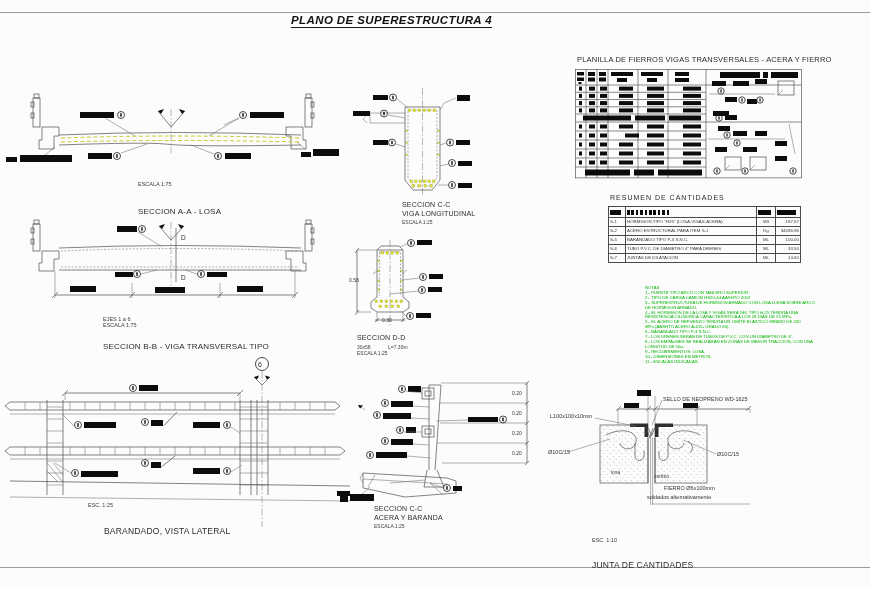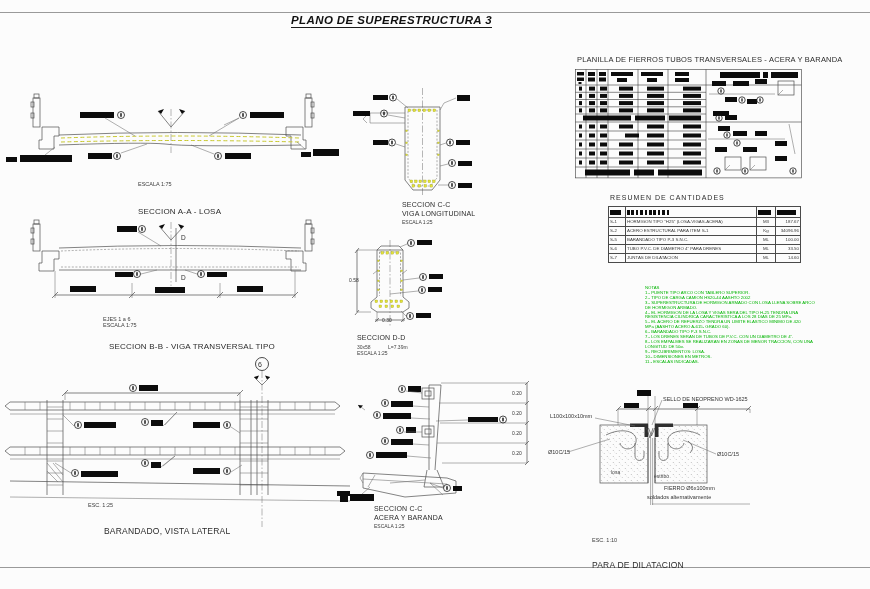--- a/index.html
+++ b/index.html
@@ -35,21 +35,21 @@
       height:8px;overflow:hidden;white-space:nowrap;line-height:1;}
   #resumen-table tr.hd td{height:10px;}
   .hbar{background:#0c0c0c;height:5px;}
   .dots{height:5px;background:repeating-linear-gradient(90deg,#0c0c0c 0 2.6px,transparent 2.6px 4.4px);}
 </style>
 </head>
 <body>
 
 <div class="hline" style="top:12px"></div>
 <div class="hline" style="top:567px"></div>
-<div id="page-title">PLANO DE SUPERESTRUCTURA 3</div>
+<div id="page-title">PLANO DE SUPERESTRUCTURA 4</div>
 
 <svg style="left:5px;top:85px" width="335" height="88" viewBox="0 0 335 88">
 
   <g>
     <rect class="ln" x="28" y="13" width="7" height="29"></rect>
     <rect class="ln" x="26" y="17" width="3" height="5"></rect>
       <rect class="ln" x="26" y="28" width="3" height="5"></rect>
     <rect class="ln" x="29" y="9" width="5" height="4"></rect>
     <rect class="ln" x="300" y="13" width="7" height="29"></rect>
     <rect class="ln" x="306" y="17" width="3" height="5"></rect>
@@ -142,21 +142,21 @@
 
   <g>
     <path class="lnt" d="M50,63 V90 M127,75 V90 M215,75 V90 M290,63 V90"></path>
     <path class="ln" d="M50,87 H290"></path>
     <path class="ln" d="M47,90 l6,-6 M124,90 l6,-6 M212,90 l6,-6 M287,90 l6,-6"></path>
     <rect class="bar" x="65" y="78" width="26" height="6"></rect>
     <rect class="bar" x="150" y="79" width="30" height="6"></rect>
     <rect class="bar" x="232" y="78" width="26" height="6"></rect>
   </g>
 </svg>
-<div class="cap" style="left:109px;top:306px">SECCION B-B - VIGA TRANSVERSAL TIPO</div>
+<div class="cap" style="left:103px;top:306px">SECCION B-B - VIGA TRANSVERSAL TIPO</div>
 <div class="cap-sm" style="left:103px;top:316px">EJES 1 a 6</div>
 <div class="cap-sm" style="left:103px;top:322px">ESCALA 1:75</div>
 
 <svg style="left:345px;top:85px" width="125" height="115" viewBox="0 0 125 115">
   <path class="cl" d="M77.5,3 V112"></path>
   <path class="ln" d="M60,22 H95 V95 L87,105 H68 L60,95 Z"></path>
   <path class="st" d="M63,25 H92 V93 L85,101 H70 L63,93 Z"></path>
   <path class="lnt" d="M25,28 H60 M25,38 H60 M25,28 V38"></path>
   <path class="lnt" d="M22,30 l-4,4 l4,4"></path>
   <g>
@@ -417,21 +417,21 @@
   </g>
 </svg>
 <div class="dim" style="left:512px;top:390px">0.20</div>
 <div class="dim" style="left:512px;top:410px">0.20</div>
 <div class="dim" style="left:512px;top:430px">0.20</div>
 <div class="dim" style="left:512px;top:450px">0.20</div>
 <div class="cap7" style="left:374px;top:505px">SECCION C-C</div>
 <div class="cap7" style="left:374px;top:514px">ACERA Y BARANDA</div>
 <div class="cap-sm" style="left:374px;top:523px;font-size:5px">ESCALA 1:25</div>
 
-<div class="cap7" style="left:577px;top:55px;font-size:7.5px">PLANILLA DE FIERROS TUBOS TRANSVERSALES - ACERA Y BARANDA</div>
+<div class="cap7" style="left:577px;top:55px;font-size:7.5px">PLANILLA DE FIERROS VIGAS TRANSVERSALES - ACERA Y FIERRO</div>
 <svg style="left:575px;top:69px" width="227" height="110" viewBox="0 0 227 110">
   <rect class="grid" x="0.4" y="0.4" width="226" height="108.5"></rect>
   <path class="grid" d="M11,0.4 V108.9 M22,0.4 V108.9 M33,0.4 V108.9 M63,0.4 V108.9 M93,0.4 V108.9 M131,0.4 V108.9"></path>
   <path class="grid" d="M0.4,16 H226.4"></path>
   <path class="grid" d="M0.4,23.3 H131 M0.4,30.5 H131 M0.4,37.8 H131"></path>
   <path class="grid" d="M0.4,45 H131 M0.4,53 H226.4"></path>
   <path class="grid" d="M0.4,62 H131 M0.4,71 H131 M0.4,80 H131 M0.4,89 H131"></path>
   <path class="grid" d="M0.4,98 H131"></path>
 
   <g>
@@ -709,14 +709,14 @@
   </g>
 </svg>
 <div class="lab" style="left:663px;top:396px">SELLO DE NEOPRENO WD-1625</div>
 <div class="lab" style="left:550px;top:413px">L100x100x10mm</div>
 <div class="lab" style="left:548px;top:449px">Ø10C/15</div>
 <div class="lab" style="left:717px;top:451px">Ø10C/15</div>
 <div class="lab-sm" style="left:611px;top:469px">losa</div>
 <div class="lab-sm" style="left:654px;top:473px">estribo</div>
 <div class="lab" style="left:664px;top:485px">FIERRO Ø6x100mm</div>
 <div class="lab" style="left:647px;top:494px">soldados alternativamente</div>
-<div class="cap" style="left:592px;top:524px;font-size:8.5px">PARA DE DILATACION</div>
+<div class="cap" style="left:592px;top:524px;font-size:8.5px">JUNTA DE CANTIDADES</div>
 <div class="cap-sm" style="left:592px;top:537px">ESC. 1:10</div>
 
 </body></html>

